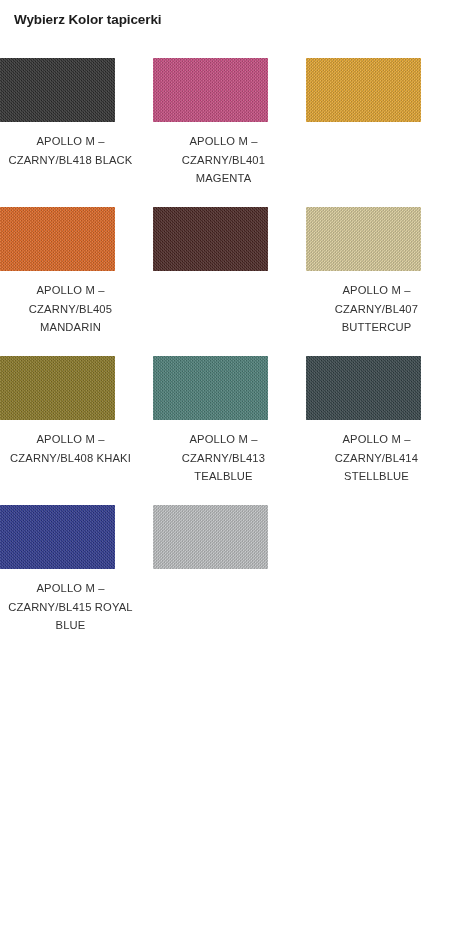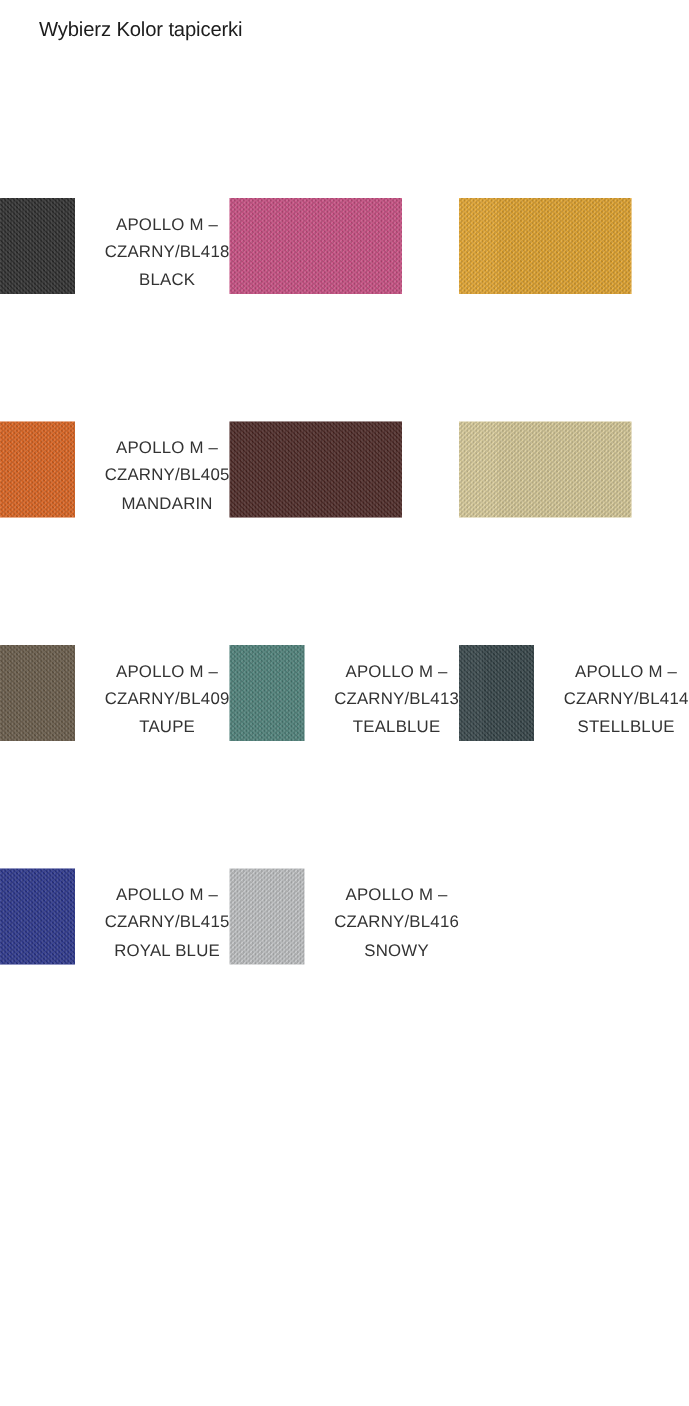--- a/index.html
+++ b/index.html
@@ -21,44 +21,42 @@
     position: relative;
     background: #ffffff;
     box-sizing: border-box;
   }
 
   .page-title {
     position: absolute;
     left: 14px;
     top: 11px;
     font-size: 13.5px;
-    font-weight: normal;
+    font-weight: bold;
     color: #1c1c1c;
     letter-spacing: -0.1px;
     line-height: 18px;
-    margin-left: 12px;
   }
 
   .swatch-grid {
     position: absolute;
     left: 0;
     top: 47px;
     width: 459px;
     display: grid;
     grid-template-columns: repeat(3, 153px);
     grid-auto-rows: 149px;
     justify-content: start;
   }
 
   .swatch-cell {
     width: 153px;
     display: flex;
-    flex-direction: row;
-    align-items: flex-end;
-    gap: 20px;
+    flex-direction: column;
+    align-items: flex-start;
   }
 
   .swatch-chip {
     width: 115px;
     height: 64px;
     margin-top: 11px;
     position: relative;
     overflow: hidden;
     background-repeat: repeat;
   }
@@ -112,49 +110,50 @@
 
   <div class="page-title">Wybierz Kolor tapicerki</div>
 
   <div class="swatch-grid">
       <div class="swatch-cell">
         <div class="swatch-chip" style="background-color: rgb(44, 44, 44);"></div>
         <div class="swatch-label">APOLLO M – CZARNY/BL418 BLACK</div>
       </div>
       <div class="swatch-cell">
         <div class="swatch-chip" style="background-color: rgb(203, 74, 129);"></div>
+        <div class="swatch-label">APOLLO M – CZARNY/BL401 MAGENTA</div>
       </div>
       <div class="swatch-cell">
         <div class="swatch-chip" style="background-color: rgb(232, 167, 43);"></div>
       </div>
       <div class="swatch-cell">
         <div class="swatch-chip" style="background-color: rgb(228, 101, 30);"></div>
         <div class="swatch-label">APOLLO M – CZARNY/BL405 MANDARIN</div>
       </div>
       <div class="swatch-cell">
         <div class="swatch-chip" style="background-color: rgb(71, 33, 30);"></div>
       </div>
       <div class="swatch-cell">
         <div class="swatch-chip" style="background-color: rgb(221, 207, 155);"></div>
+        <div class="swatch-label">APOLLO M – CZARNY/BL407 BUTTERCUP</div>
       </div>
       <div class="swatch-cell">
-        <div class="swatch-chip" style="background-color: rgb(107, 93, 74);"></div>
-        <div class="swatch-label">APOLLO M – CZARNY/BL409 TAUPE</div>
+        <div class="swatch-chip" style="background-color: rgb(138, 120, 33);"></div>
+        <div class="swatch-label">APOLLO M – CZARNY/BL408 KHAKI</div>
       </div>
       <div class="swatch-cell">
         <div class="swatch-chip" style="background-color: rgb(74, 128, 120);"></div>
         <div class="swatch-label">APOLLO M – CZARNY/BL413 TEALBLUE</div>
       </div>
       <div class="swatch-cell">
         <div class="swatch-chip" style="background-color: rgb(50, 66, 70);"></div>
         <div class="swatch-label">APOLLO M – CZARNY/BL414 STELLBLUE</div>
       </div>
       <div class="swatch-cell">
         <div class="swatch-chip" style="background-color: rgb(42, 53, 144);"></div>
         <div class="swatch-label">APOLLO M – CZARNY/BL415 ROYAL BLUE</div>
       </div>
       <div class="swatch-cell">
         <div class="swatch-chip" style="background-color: rgb(193, 195, 197);"></div>
-        <div class="swatch-label">APOLLO M – CZARNY/BL416 SNOWY</div>
       </div>
     </div>
 
 </div>
 
 </body></html>

